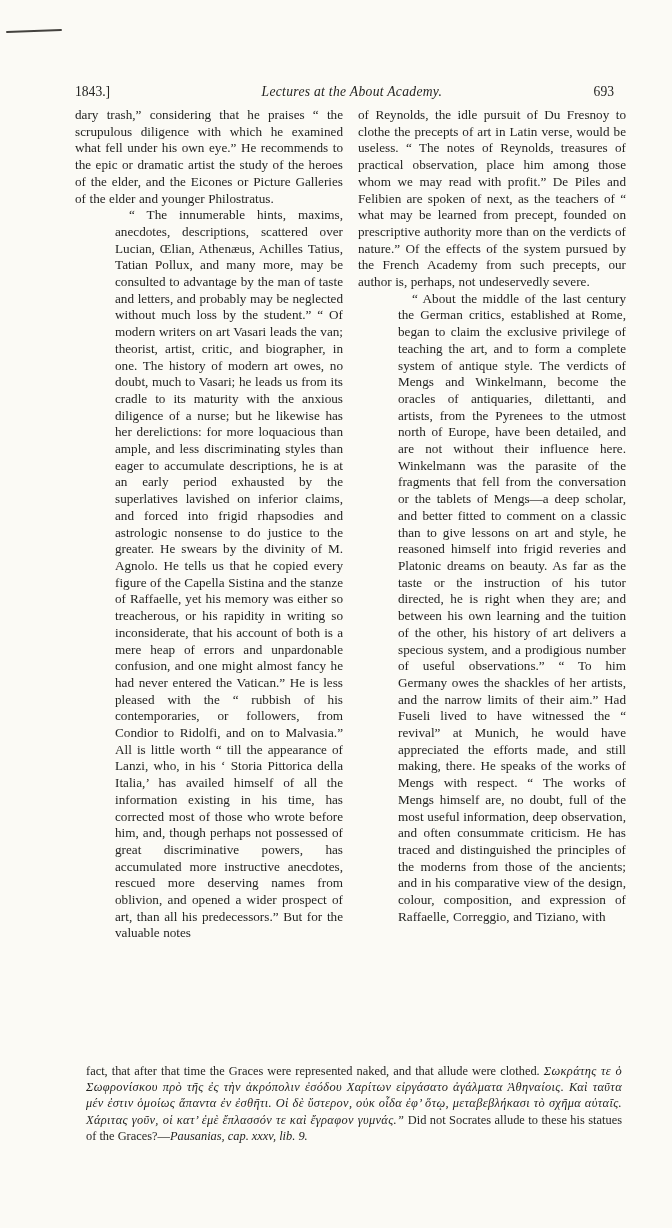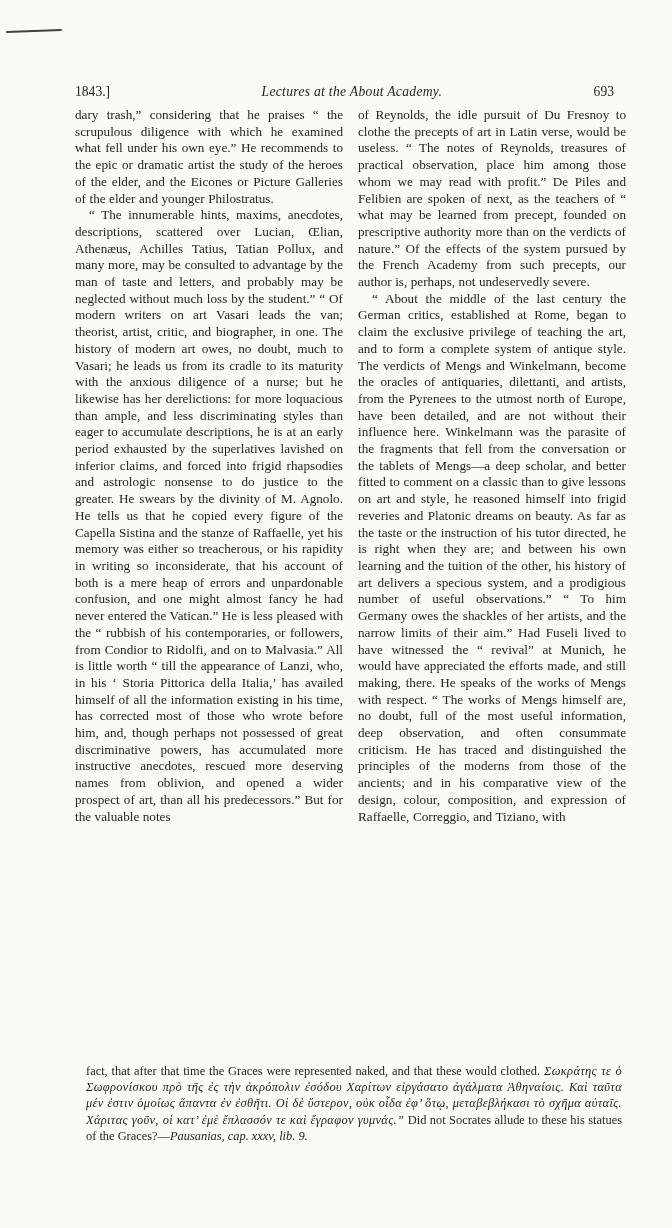--- a/index.html
+++ b/index.html
@@ -52,21 +52,21 @@
     flex: 1 1 0;
     min-width: 0;
     font-size: 13.2px;
     line-height: 16.7px;
     text-align: justify;
     hyphens: auto;
     -webkit-hyphens: auto;
     word-spacing: 0.2px;
   }
   .col p { margin: 0; }
-  .col p.indent { text-indent: 14px; }
+  .col p.indent { text-indent: 14px; margin-left: 40px; }
   .footnote {
     position: absolute;
     top: 1063px;
     left: 86px;
     right: 50px;
     font-size: 12.4px;
     line-height: 16.2px;
     text-align: justify;
     hyphens: auto;
     -webkit-hyphens: auto;
@@ -96,18 +96,18 @@
       <p class="no-indent">dary trash,” considering that he praises “ the scrupulous diligence with which he examined what fell under his own eye.”  He recommends to the epic or dramatic artist the study of the heroes of the elder, and the Eicones or Picture Galleries of the elder and younger Philostratus.</p>
       <p class="indent">“ The innumerable hints, maxims, anecdotes, descriptions, scattered over Lucian, Œlian, Athenæus, Achilles Tatius, Tatian Pollux, and many more, may be consulted to advantage by the man of taste and letters, and probably may be neglected without much loss by the student.”  “ Of modern writers on art Vasari leads the van; theorist, artist, critic, and biographer, in one. The history of modern art owes, no doubt, much to Vasari; he leads us from its cradle to its maturity with the anxious diligence of a nurse; but he likewise has her derelictions: for more loquacious than ample, and less discriminating styles than eager to accumulate descriptions, he is at an early period exhausted by the superlatives lavished on inferior claims, and forced into frigid rhapsodies and astrologic nonsense to do justice to the greater.  He swears by the divinity of M. Agnolo.  He tells us that he copied every figure of the Capella Sistina and the stanze of Raffaelle, yet his memory was either so treacherous, or his rapidity in writing so inconsiderate, that his account of both is a mere heap of errors and unpardonable confusion, and one might almost fancy he had never entered the Vatican.”  He is less pleased with the “ rubbish of his contemporaries, or followers, from Condior to Ridolfi, and on to Malvasia.”  All is little worth “ till the appearance of Lanzi, who, in his ‘ Storia Pittorica della Italia,’ has availed himself of all the information existing in his time, has corrected most of those who wrote before him, and, though perhaps not possessed of great discriminative powers, has accumulated more instructive anecdotes, rescued more deserving names from oblivion, and opened a wider prospect of art, than all his predecessors.”  But for the valuable notes</p>
     </section>
     <section class="col">
       <p class="no-indent">of Reynolds, the idle pursuit of Du Fresnoy to clothe the precepts of art in Latin verse, would be useless.  “ The notes of Reynolds, treasures of practical observation, place him among those whom we may read with profit.”  De Piles and Felibien are spoken of next, as the teachers of “ what may be learned from precept, founded on prescriptive authority more than on the verdicts of nature.”  Of the effects of the system pursued by the French Academy from such precepts, our author is, perhaps, not undeservedly severe.</p>
       <p class="indent">“ About the middle of the last century the German critics, established at Rome, began to claim the exclusive privilege of teaching the art, and to form a complete system of antique style.  The verdicts of Mengs and Winkelmann, become the oracles of antiquaries, dilettanti, and artists, from the Pyrenees to the utmost north of Europe, have been detailed, and are not without their influence here.  Winkelmann was the parasite of the fragments that fell from the conversation or the tablets of Mengs—a deep scholar, and better fitted to comment on a classic than to give lessons on art and style, he reasoned himself into frigid reveries and Platonic dreams on beauty.  As far as the taste or the instruction of his tutor directed, he is right when they are; and between his own learning and the tuition of the other, his history of art delivers a specious system, and a prodigious number of useful observations.”  “ To him Germany owes the shackles of her artists, and the narrow limits of their aim.”  Had Fuseli lived to have witnessed the “ revival” at Munich, he would have appreciated the efforts made, and still making, there.  He speaks of the works of Mengs with respect.  “ The works of Mengs himself are, no doubt, full of the most useful information, deep observation, and often consummate criticism.  He has traced and distinguished the principles of the moderns from those of the ancients; and in his comparative view of the design, colour, composition, and expression of Raffaelle, Correggio, and Tiziano, with</p>
     </section>
   </main>
 
   <footer class="footnote">
-    <p><span>fact, that after that time the Graces were represented naked, and that these would clothed.</span>
+    <p><span>fact, that after that time the Graces were represented naked, and that allude were clothed.</span>
       <span class="greek">Σωκράτης τε ὁ Σωφρονίσκου πρὸ τῆς ἐς τὴν ἀκρόπολιν ἐσόδου Χαρίτων εἰργάσατο ἀγάλματα Ἀθηναίοις.  Καὶ ταῦτα μέν ἐστιν ὁμοίως ἅπαντα ἐν ἐσθῆτι.  Οἱ δὲ ὕστερον, οὐκ οἶδα ἐφ’ ὅτῳ, μεταβεβλήκασι τὸ σχῆμα αὐταῖς.  Χάριτας γοῦν, οἱ κατ’ ἐμὲ ἔπλασσόν τε καὶ ἔγραφον γυμνάς.”</span>
       <span>Did not Socrates allude to these his statues of the Graces?—</span><em class="cite">Pausanias, cap. xxxv, lib. 9.</em></p>
   </footer>
 
 </div>
 
 </body></html>

